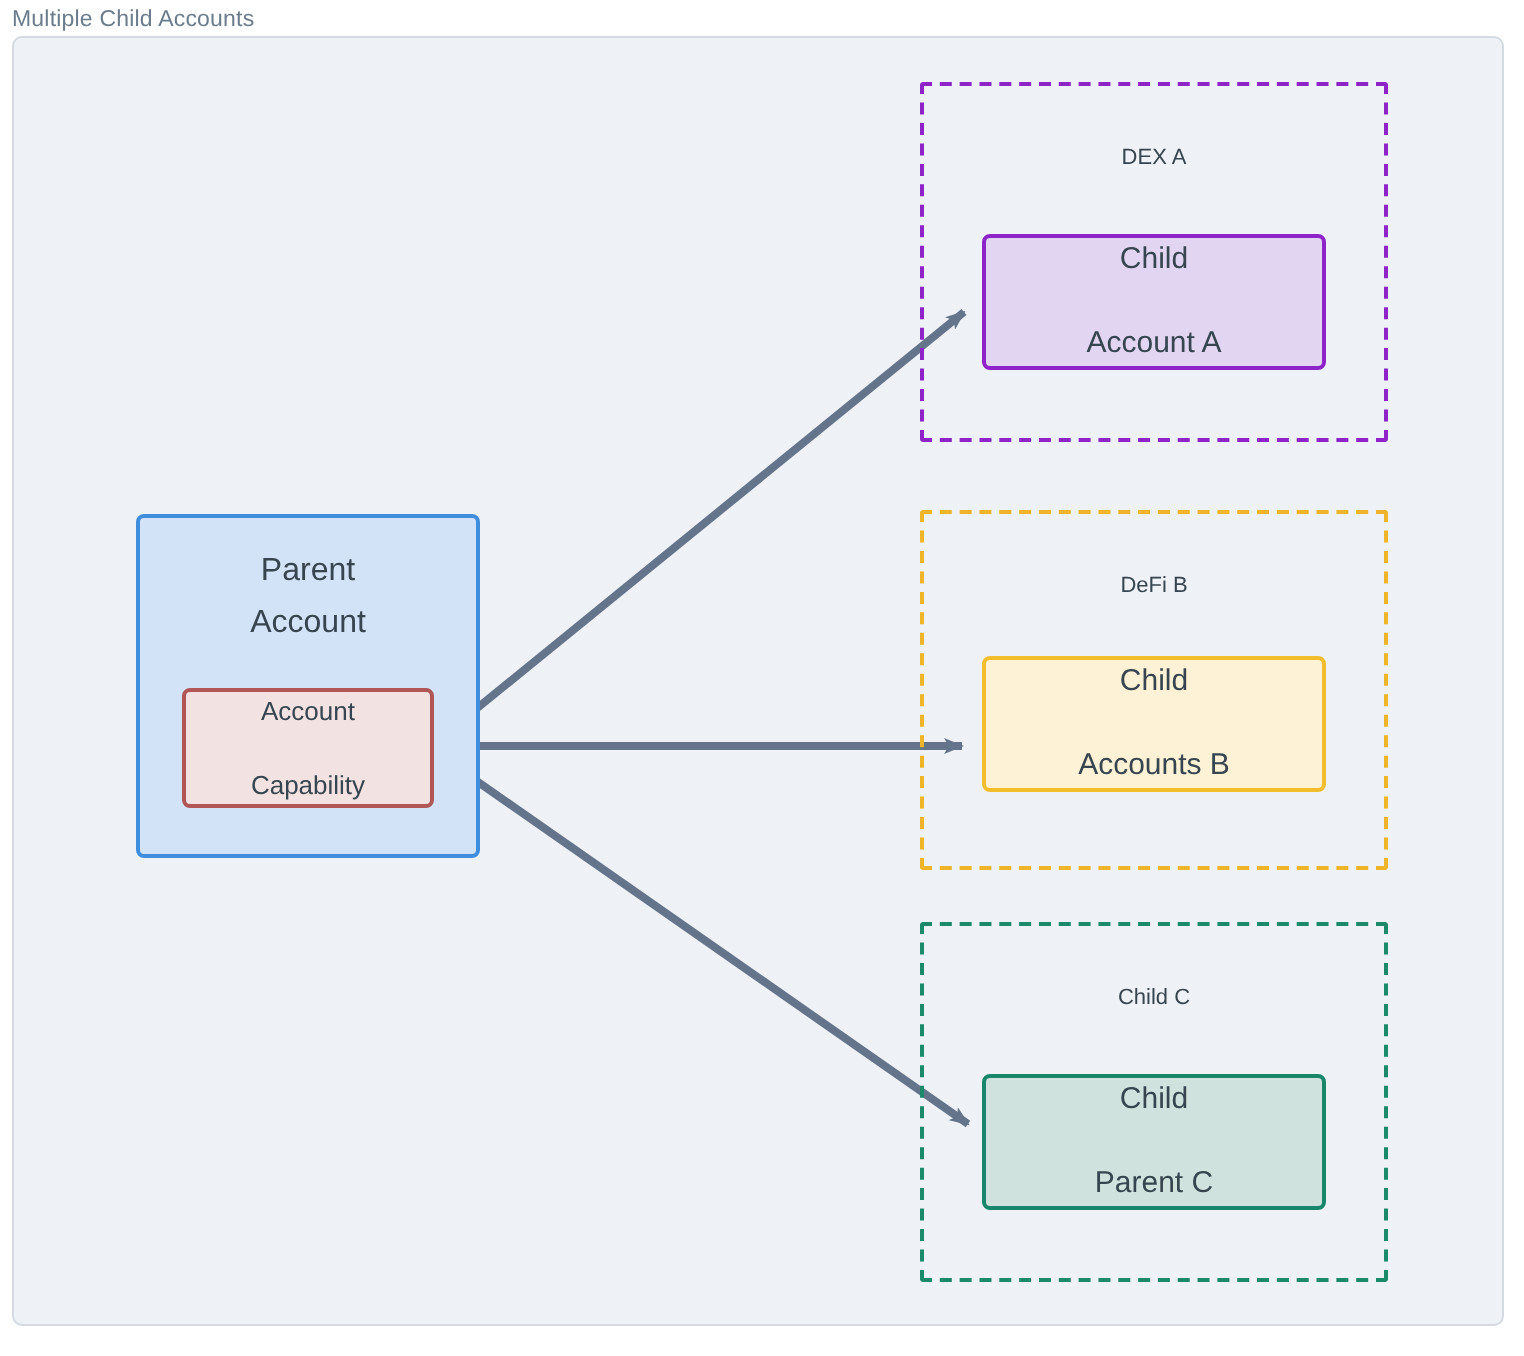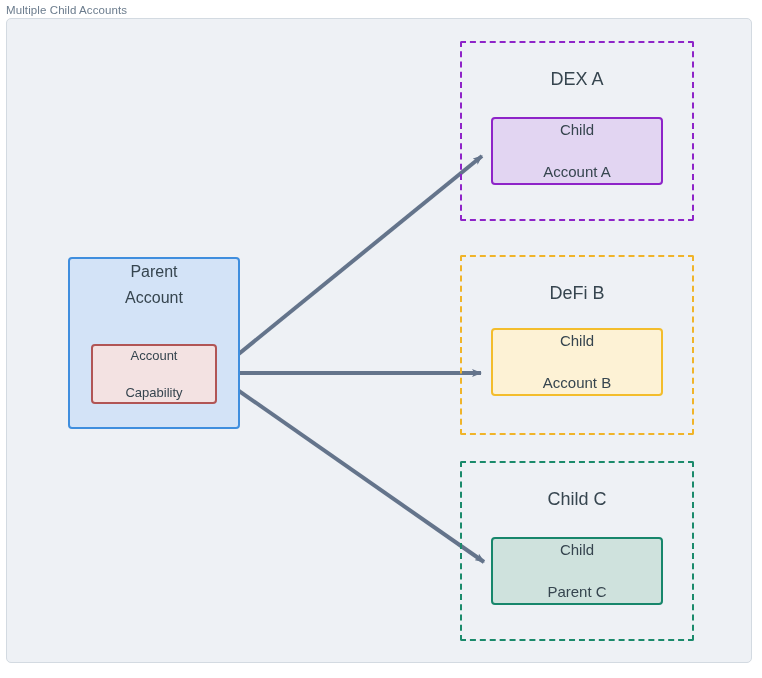--- a/index.html
+++ b/index.html
@@ -77,20 +77,21 @@
   
   #parent-account {
     left: 68px;
     top: 257px;
     width: 172px;
     height: 172px;
     background: #d3e3f7;
     border: 2px solid #3f8ede;
     border-radius: 4px;
     justify-content: flex-start;
+    padding-top: 14px;
   }
   #parent-account .node-line {
     font-size: 16px;
     line-height: 26px;
   }
 
   
   #account-capability {
     left: 91px;
     top: 344px;
@@ -113,21 +114,21 @@
     border-width: 2px;
     border-radius: 2px;
     background: transparent;
   }
   .cluster-label {
     position: absolute;
     top: 26px;
     left: 0;
     right: 0;
     text-align: center;
-    font-size: 18px;
+    font-size: 11px;
     line-height: 20px;
     color: #36454f;
     white-space: nowrap;
   }
 
   #cluster-dex-a   { left: 460px; top: 41px;  width: 234px; height: 180px; border-color: #8e24c8; }
   #cluster-defi-b  { left: 460px; top: 255px; width: 234px; height: 180px; border-color: #f0b429; }
   #cluster-game-c  { left: 460px; top: 461px; width: 234px; height: 180px; border-color: #1a8a6b; }
 
   
@@ -204,21 +205,21 @@
   <div class="node child-node" id="child-account-a">
     <span class="node-line">Child</span>
     <span class="node-line">Account A</span>
   </div>
 
   <div class="cluster" id="cluster-defi-b">
     <div class="cluster-label">DeFi B</div>
   </div>
   <div class="node child-node" id="child-account-b">
     <span class="node-line">Child</span>
-    <span class="node-line">Account B</span>
+    <span class="node-line">Accounts B</span>
   </div>
 
   <div class="cluster" id="cluster-game-c">
     <div class="cluster-label">Child C</div>
   </div>
   <div class="node child-node" id="child-account-c">
     <span class="node-line">Child</span>
     <span class="node-line">Parent C</span>
   </div>
 

